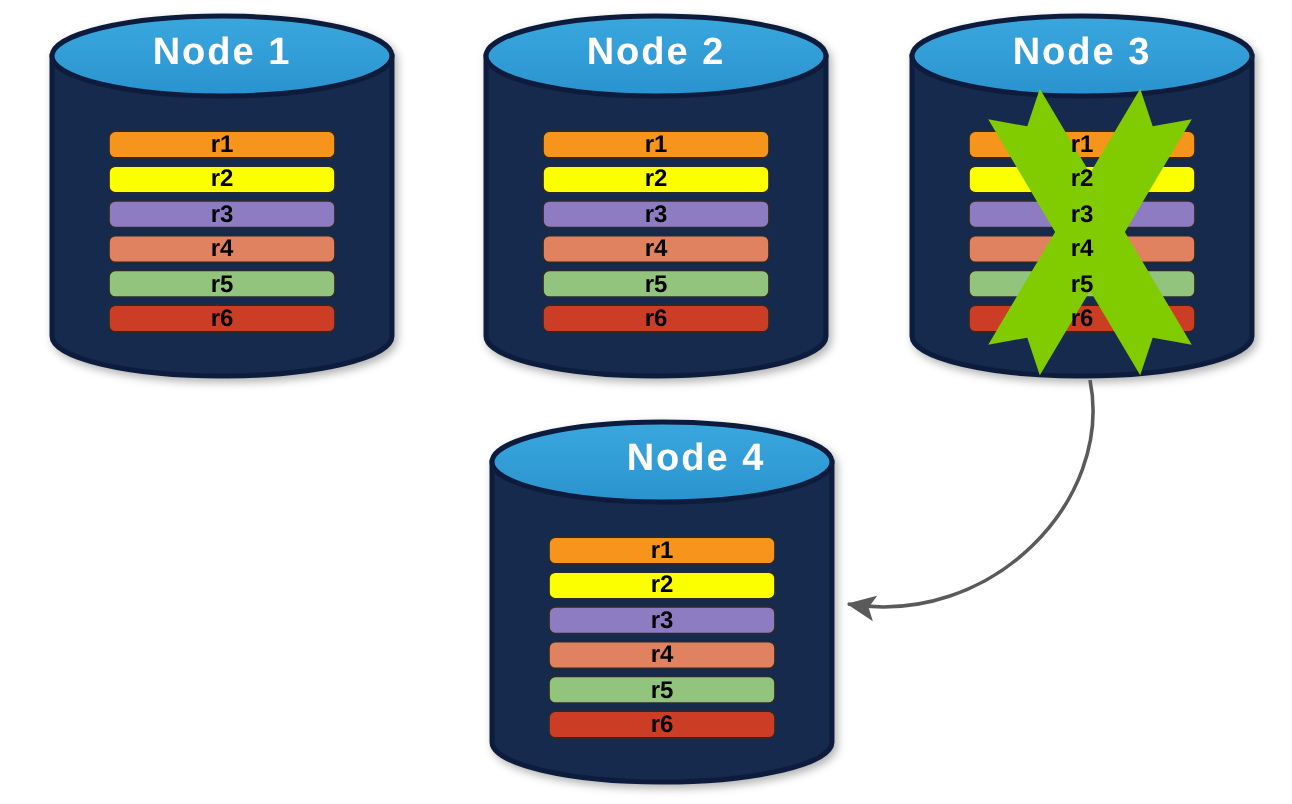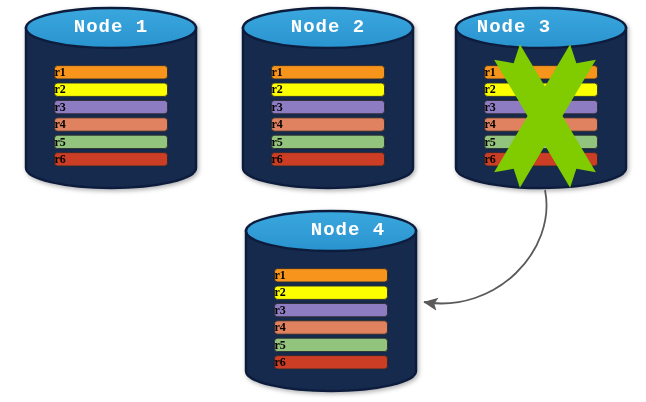--- a/index.html
+++ b/index.html
@@ -16,32 +16,32 @@
   
   .node-label{
     position:absolute;
     color:#ffffff;
     font-weight:bold;
     font-size:19px;
     letter-spacing:1px;
     white-space:nowrap;
     text-align:center;
     pointer-events:none;
-    font-family:Liberation Mono, monospace;
+    font-family:Liberation Sans, sans-serif;
   }
   .rec-label{
     position:absolute;
     color:#000000;
     font-weight:bold;
     font-size:12px;
     line-height:13px;
-    text-align:left;
+    text-align:center;
     white-space:nowrap;
     pointer-events:none;
-    font-family:Liberation Serif, serif;
+    font-family:Liberation Sans, sans-serif;
   }
 </style>
 </head>
 <body>
 
 <div id="stage">
 
   <svg id="scene" viewBox="0 0 646 402" xmlns="http://www.w3.org/2000/svg">
 
     <defs>
@@ -138,21 +138,21 @@
       <div class="rec-label" style="left: 271.475px; top: 118.1px; width: 113.05px;">r4</div>
       <div class="rec-label" style="left: 271.475px; top: 135.5px; width: 113.05px;">r5</div>
       <div class="rec-label" style="left: 271.475px; top: 152.9px; width: 113.05px;">r6</div>
       <div class="node-label" style="left: 243px; width: 170px; top: 16px;">Node  2</div>
       <div class="rec-label" style="left: 484.475px; top: 65.9px; width: 113.05px;">r1</div>
       <div class="rec-label" style="left: 484.475px; top: 83.3px; width: 113.05px;">r2</div>
       <div class="rec-label" style="left: 484.475px; top: 100.7px; width: 113.05px;">r3</div>
       <div class="rec-label" style="left: 484.475px; top: 118.1px; width: 113.05px;">r4</div>
       <div class="rec-label" style="left: 484.475px; top: 135.5px; width: 113.05px;">r5</div>
       <div class="rec-label" style="left: 484.475px; top: 152.9px; width: 113.05px;">r6</div>
-      <div class="node-label" style="left: 435px; width: 158px; top: 16px;">Node  3</div>
+      <div class="node-label" style="left: 462px; width: 158px; top: 16px;">Node  3</div>
       <div class="rec-label" style="left: 274.475px; top: 268.9px; width: 113.05px;">r1</div>
       <div class="rec-label" style="left: 274.475px; top: 286.3px; width: 113.05px;">r2</div>
       <div class="rec-label" style="left: 274.475px; top: 303.7px; width: 113.05px;">r3</div>
       <div class="rec-label" style="left: 274.475px; top: 321.1px; width: 113.05px;">r4</div>
       <div class="rec-label" style="left: 274.475px; top: 338.5px; width: 113.05px;">r5</div>
       <div class="rec-label" style="left: 274.475px; top: 355.9px; width: 113.05px;">r6</div>
       <div class="node-label" style="left: 246px; width: 204px; top: 219px;">Node  4</div>
     </div>
 </div>
 

